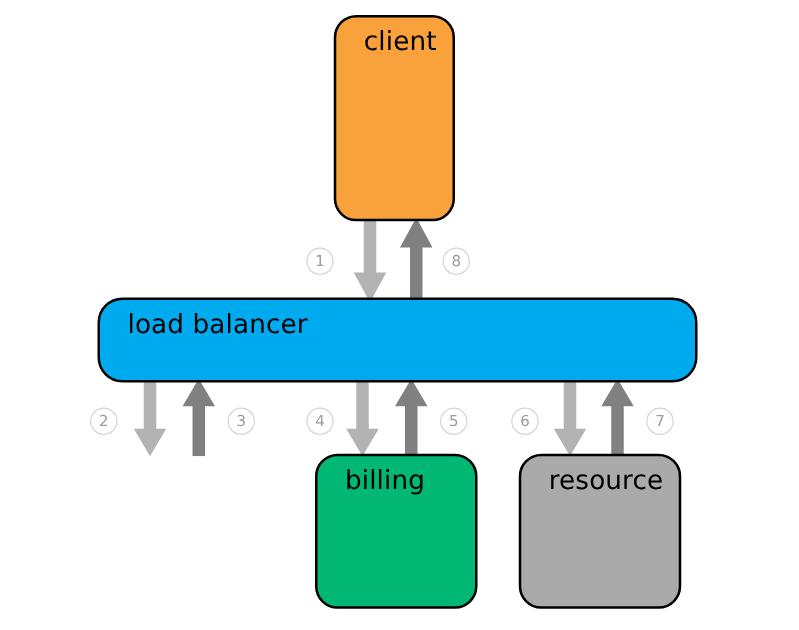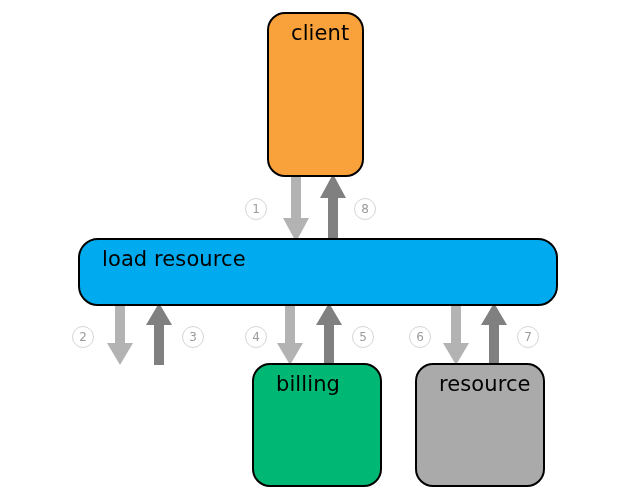--- a/index.html
+++ b/index.html
@@ -72,21 +72,21 @@
 </head>
 <body>
 
 <div id="diagram-canvas">
 
   <div class="node node-client" style="background:#f9a13a;">
     <div class="node-label">client</div>
   </div>
 
   <div class="node node-lb" style="background:#00aaee;">
-    <div class="node-label">load resource</div>
+    <div class="node-label">load balancer</div>
   </div>
 
 
   <div class="node node-billing" style="background:#00b873;">
     <div class="node-label">billing</div>
   </div>
 
   <div class="node node-resource" style="background:#aaaaaa;">
     <div class="node-label">resource</div>
   </div>

